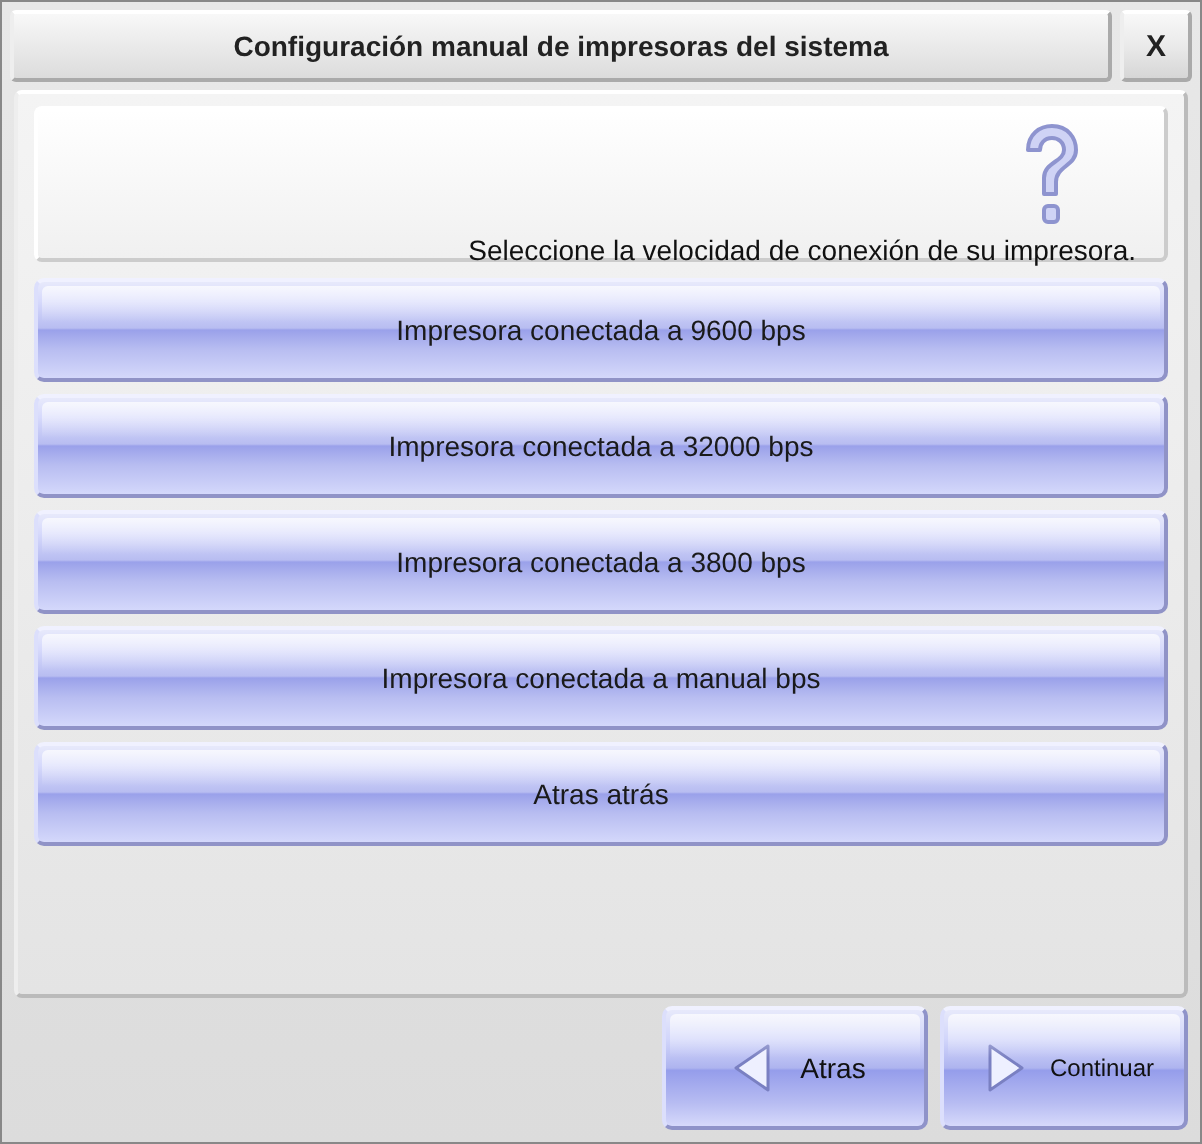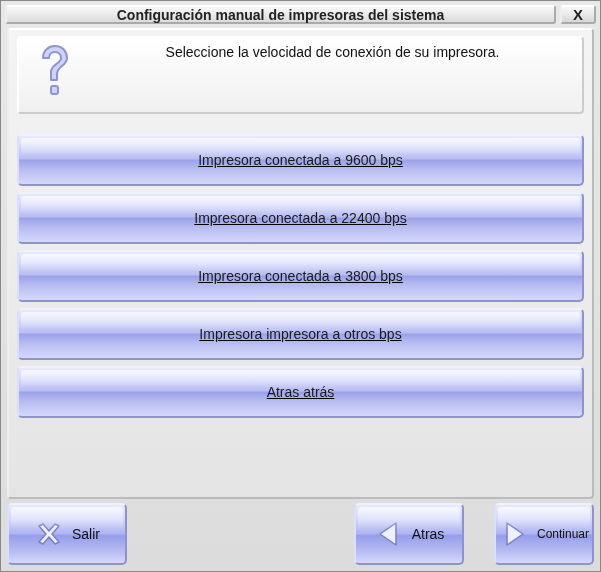--- a/index.html
+++ b/index.html
@@ -7,21 +7,21 @@
   body {
     background: linear-gradient(to bottom, #e8e8e8, #dcdcdc);
     border: 1px solid #888;
     display: flex;
     flex-direction: column;
   }
   
   .titlebar {
     display: flex;
     align-items: stretch;
-    height: 19px;
+    height: 36px;
     margin: 4px 4px 2px 4px;
   }
   .title {
     flex: 1;
     background: linear-gradient(to bottom, #f8f8f8 0%, #eaeaea 50%, #dcdcdc 100%);
     border: 2px solid #aaa;
     border-top-color: #fff;
     border-left-color: #eee;
     border-radius: 3px;
     display: flex;
@@ -55,50 +55,50 @@
     border: 2px solid #bbb;
     border-top-color: #fff;
     border-left-color: #eee;
     border-radius: 4px;
     padding: 6px 8px 8px 8px;
     display: flex;
     flex-direction: column;
   }
   .prompt {
     display: flex;
-    align-items: flex-start;
+    align-items: flex-end;
     background: linear-gradient(to bottom, #fff 0%, #f0f0f0 100%);
     border: 2px solid #ccc;
     border-top-color: #fff;
     border-left-color: #fff;
     border-radius: 4px;
     height: 78px;
     padding: 6px 14px;
-    margin-bottom: 20px;
+    margin-bottom: 8px;
+    flex-direction: column;
   }
   .qicon {
     width: 44px;
     height: 56px;
     margin-right: 20px;
     display: flex;
     align-items: center;
     justify-content: center;
   }
   .qicon svg { width: 40px; height: 56px; }
   .prompt-text {
     flex: 1;
     text-align: center;
     font-size: 14px;
     color: #111;
   }
   .options {
     display: flex;
     flex-direction: column;
     gap: 6px;
-    text-decoration: underline;
   }
   .optbtn {
     height: 52px;
     background: linear-gradient(to bottom,
       #e7e9fb 0%,
       #d7dafc 20%,
       #b8bdf1 48%,
       #9aa1ea 50%,
       #b8bdf1 70%,
       #d4d8fb 100%);
@@ -157,22 +157,22 @@
     content: "";
     position: absolute;
     top: 2px; left: 2px; right: 2px;
     height: 22px;
     background: linear-gradient(to bottom, rgba(255,255,255,0.7), rgba(255,255,255,0));
     border-radius: 3px 3px 0 0;
     pointer-events: none;
   }
   .footbtn.exit { width: 120px; }
   .spacer { flex: 1; }
-  .footbtn.back { width: 110px; }
-  .footbtn.next { width: 100px; margin-left: 24px; }
+  .footbtn.back { width: 133px; }
+  .footbtn.next { width: 124px; }
   .footicon { width: 30px; height: 30px; display:flex; align-items:center; justify-content:center; }
   .footicon svg { width: 30px; height: 30px; }
   .footlabel { font-size: 14px; }
   .footbtn.next .footlabel { font-size: 12px; }
 </style>
 </head>
 <body>
 
 <div class="titlebar">
   <div class="title">
@@ -192,43 +192,35 @@
       </svg>
     </div>
     <div class="prompt-text">Seleccione la velocidad de conexión de su impresora.</div>
   </div>
 
   <div class="options">
     <div class="optbtn">
       <span>Impresora conectada a 9600 bps</span>
     </div>
     <div class="optbtn">
-      <span>Impresora conectada a 22400 bps</span>
+      <span>Impresora conectada a 32000 bps</span>
     </div>
     <div class="optbtn">
       <span>Impresora conectada a 3800 bps</span>
     </div>
     <div class="optbtn">
-      <span>Impresora impresora a otros bps</span>
+      <span>Impresora conectada a manual bps</span>
     </div>
     <div class="optbtn">
       <span>Atras atrás</span>
     </div>
   </div>
 </div>
 
 <div class="footer">
-  <div class="footbtn exit">
-    <span class="footicon">
-      <svg viewBox="0 0 30 30">
-        <path d="M5 7 L12 15 L5 23 L9 25 L15 18 L21 25 L25 23 L18 15 L25 7 L21 5 L15 12 L9 5 Z" fill="#eef0ff" stroke="#7a80c2" stroke-width="1.5" stroke-linejoin="round"></path>
-      </svg>
-    </span>
-    <span class="footlabel">Salir</span>
-  </div>
   <div class="spacer"></div>
   <div class="footbtn back">
     <span class="footicon">
       <svg viewBox="0 0 30 30">
         <path d="M22 4 L6 15 L22 26 Z" fill="#eef0ff" stroke="#7a80c2" stroke-width="1.5" stroke-linejoin="round"></path>
       </svg>
     </span>
     <span class="footlabel">Atras</span>
   </div>
   <div class="footbtn next">

